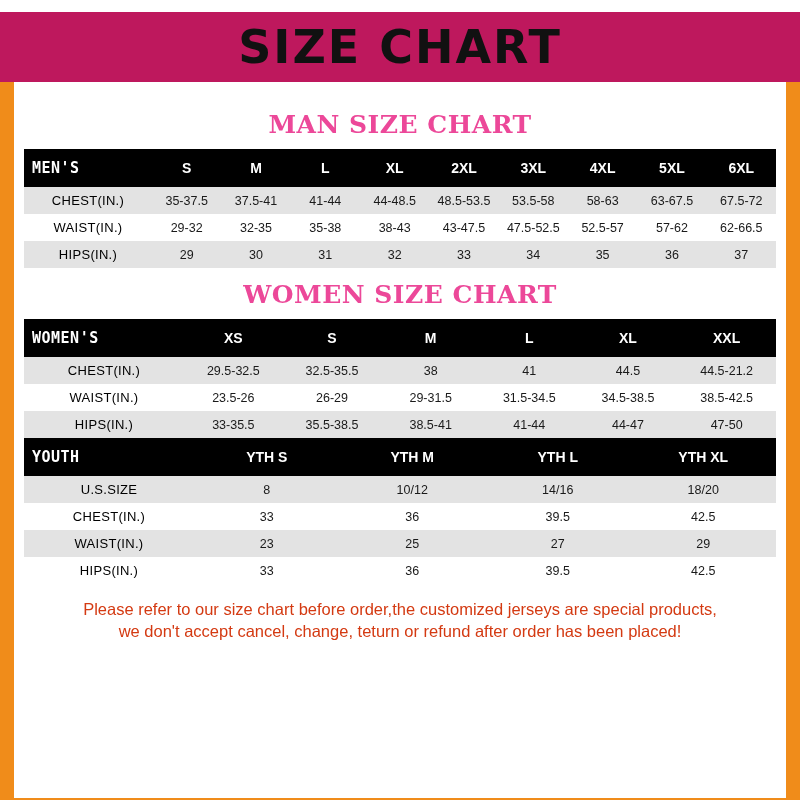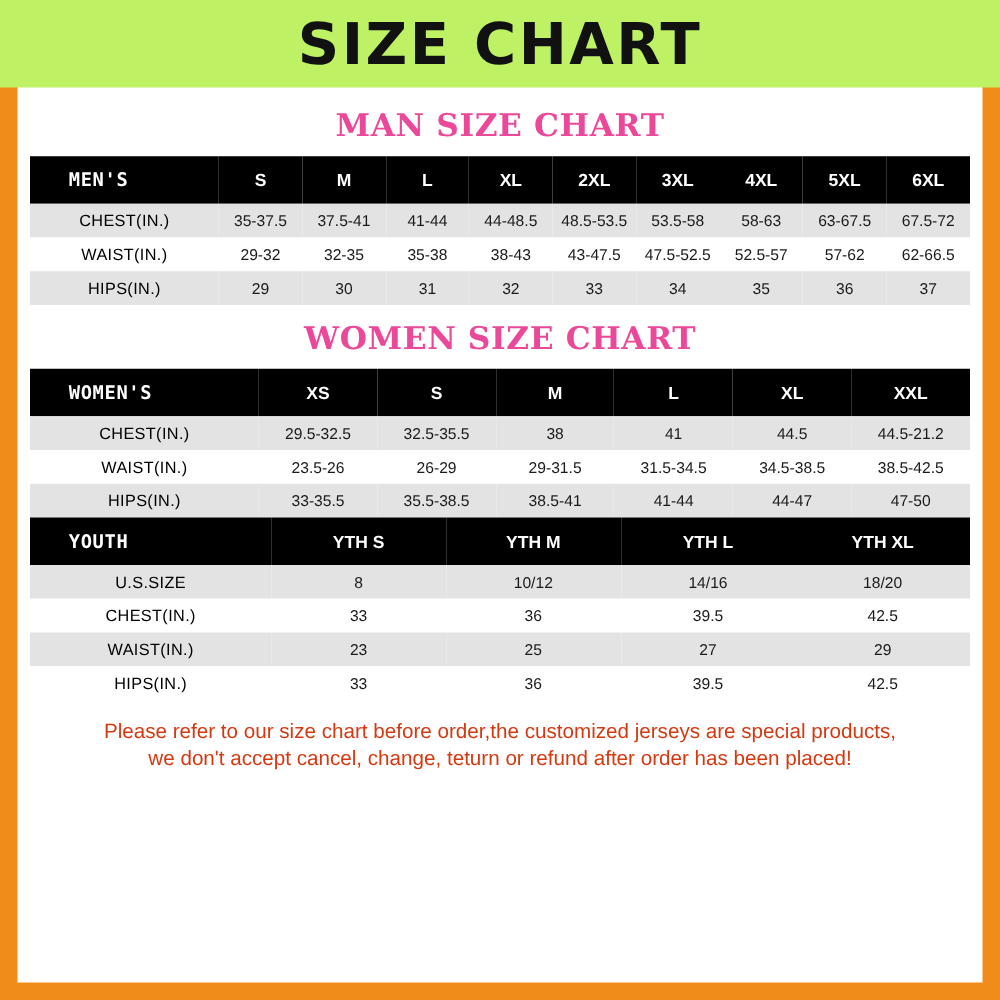--- a/index.html
+++ b/index.html
@@ -17,25 +17,25 @@
     position: relative;
     width: 800px;
     height: 800px;
     background: #ffffff;
     box-sizing: border-box;
     border-left: 14px solid #f08c1a;
     border-right: 14px solid #f08c1a;
   }
   .banner {
     height: 70px;
-    background: #bef264;
+    background: #be185d;
     display: flex;
     align-items: center;
     justify-content: center;
-    margin: 0 -14px;
+    margin: 12px -14px;
   }
   .banner-title {
     font-family: "DejaVu Sans", sans-serif;
     font-weight: bold;
     font-size: 46px;
     letter-spacing: 2px;
     color: #111111;
     line-height: 1;
   }
   .content {
@@ -66,21 +66,21 @@
   }
   table.size-table thead th {
     background: #000000;
     color: #ffffff;
     font-size: 14px;
     padding: 10px 2px;
     font-weight: bold;
   }
   table.size-table thead th.corner {
     text-align: left;
-    padding-left: 31px;
+    padding-left: 8px;
     font-family: "DejaVu Sans Mono", monospace;
     font-size: 15px;
     letter-spacing: 0.5px;
   }
   table.size-table tbody tr.light td {
     background: #e3e3e3;
   }
   table.size-table tbody tr.white td {
     background: #ffffff;
   }

